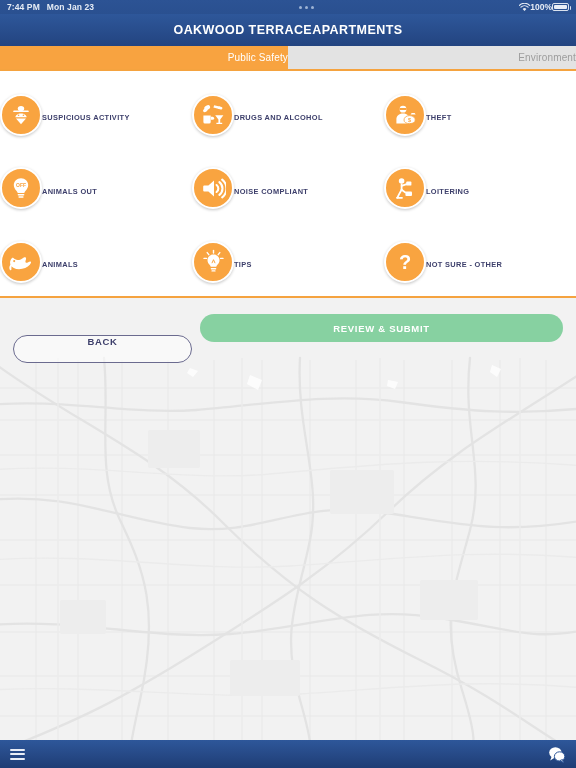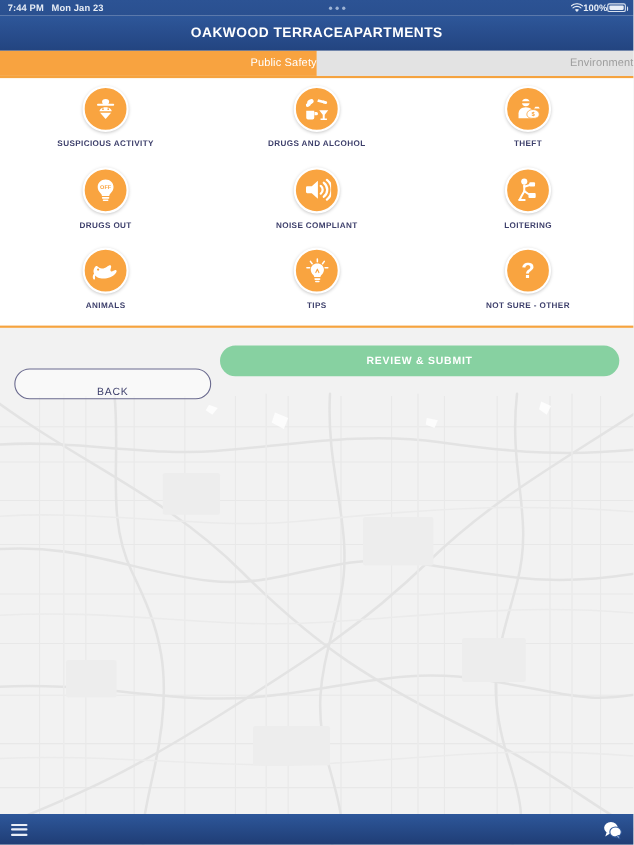--- a/index.html
+++ b/index.html
@@ -85,21 +85,21 @@
     z-index: 20;
     border-bottom: 2px solid #f5a33f;
   }
   .cat-grid {
     display: grid;
     grid-template-columns: repeat(3, 1fr);
     grid-template-rows: repeat(3, 73.6px);
     padding-top: 7px;
   }
   .cat-cell {
-    display: flex; flex-direction: column; align-items: center; justify-content: flex-start;
+    display: flex; flex-direction: row; align-items: center; justify-content: flex-start;
     cursor: pointer;
   }
   .cat-circle {
     width: 42px; height: 42px; border-radius: 50%;
     background: #f9a440;
     display: flex; align-items: center; justify-content: center;
     box-shadow: 0 1px 3px rgba(0,0,0,.22);
     border: 2px solid #ffffff;
   }
   .cat-circle svg { display: block; }
@@ -115,22 +115,22 @@
     position: absolute; left: 0; top: 300px;
     width: 576px; height: 56px;
     display: flex; align-items: center; gap: 8px;
     padding: 0 13px;
     z-index: 18;
   }
   .btn-back {
     width: 179px; height: 28px; border-radius: 14px;
     border: 1px solid #6b6b8f;
     background: rgba(255,255,255,.55);
-    display: flex; align-items: flex-end; justify-content: center;
-    color: #3d3f6b; font-size: 9.5px; font-weight: normal; letter-spacing: .7px;
+    display: flex; align-items: flex-start; justify-content: center;
+    color: #3d3f6b; font-size: 9.5px; font-weight: bold; letter-spacing: .7px;
     cursor: pointer;
     margin-top: 41px;
   }
   .btn-submit {
     flex: 1; height: 28px; border-radius: 14px;
     background: #87d1a1;
     display: flex; align-items: center; justify-content: center;
     color: #ffffff; font-size: 9.5px; font-weight: bold; letter-spacing: .7px;
     cursor: pointer;
   }
@@ -310,21 +310,21 @@
         <div class="cat-circle">
           <span>
             <svg width="24" height="24" viewBox="0 0 24 24">
               <path d="M12 2.2 C7.9 2.2 4.8 5.2 4.8 9 c0 2.6 1.4 4.4 2.6 5.7 .8 .9 1.2 1.6 1.3 2.4 h6.6 c .1 -.8 .5 -1.5 1.3 -2.4 1.2 -1.3 2.6 -3.1 2.6 -5.7 0 -3.8 -3.1 -6.8 -7.2 -6.8 z" fill="#ffffff"></path>
               <rect x="8.6" y="18" width="6.8" height="1.6" rx=".8" fill="#ffffff"></rect>
               <rect x="9.4" y="20.3" width="5.2" height="1.5" rx=".75" fill="#ffffff"></rect>
               <text x="12" y="10.6" font-size="5" text-anchor="middle" fill="#f9a440" font-family="Liberation Sans, sans-serif" font-weight="bold">OFF</text>
             </svg>
           </span>
         </div>
-        <div class="cat-label">DRUGS OUT</div>
+        <div class="cat-label">ANIMALS OUT</div>
       </div>
 
       <div class="cat-cell">
         <div class="cat-circle">
           <span>
             <svg width="25" height="25" viewBox="0 0 25 25" fill="none">
               <path d="M3.2 9.4 h4.2 L13 4.4 v16.2 L7.4 15.6 H3.2 a1 1 0 0 1 -1 -1 v-4.2 a1 1 0 0 1 1 -1 z" fill="#ffffff"></path>
               <path d="M15.6 9 a4.4 4.4 0 0 1 0 7" stroke="#ffffff" stroke-width="2.1" stroke-linecap="round"></path>
               <path d="M18.4 6.2 a8 8 0 0 1 0 12.6" stroke="#ffffff" stroke-width="2.1" stroke-linecap="round"></path>
               <path d="M21.2 3.6 a11.4 11.4 0 0 1 0 17.8" stroke="#ffffff" stroke-width="2.1" stroke-linecap="round"></path>

